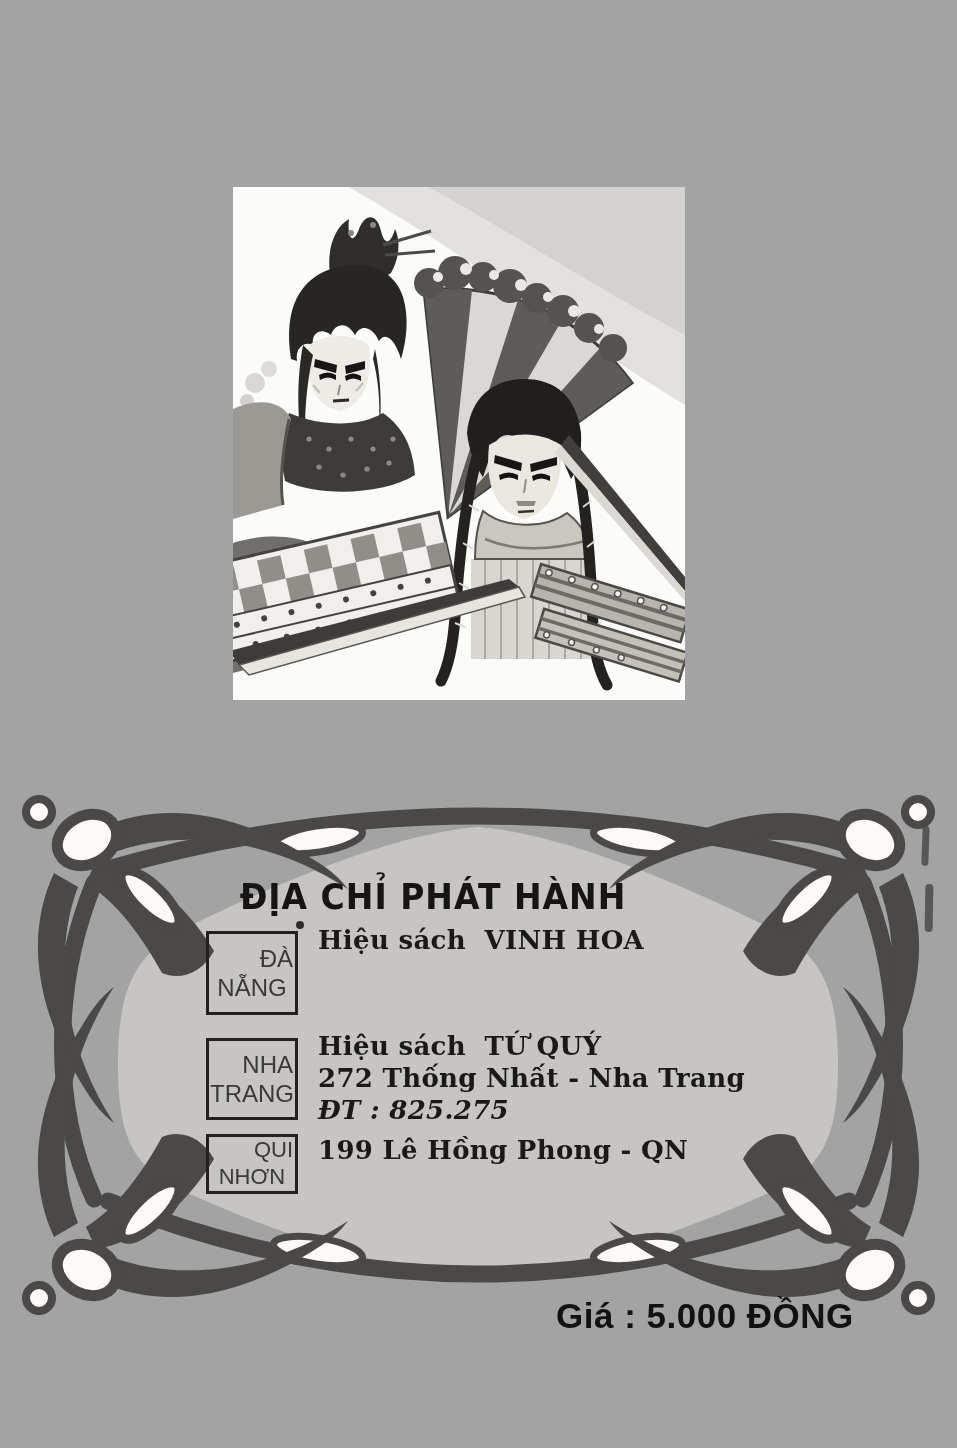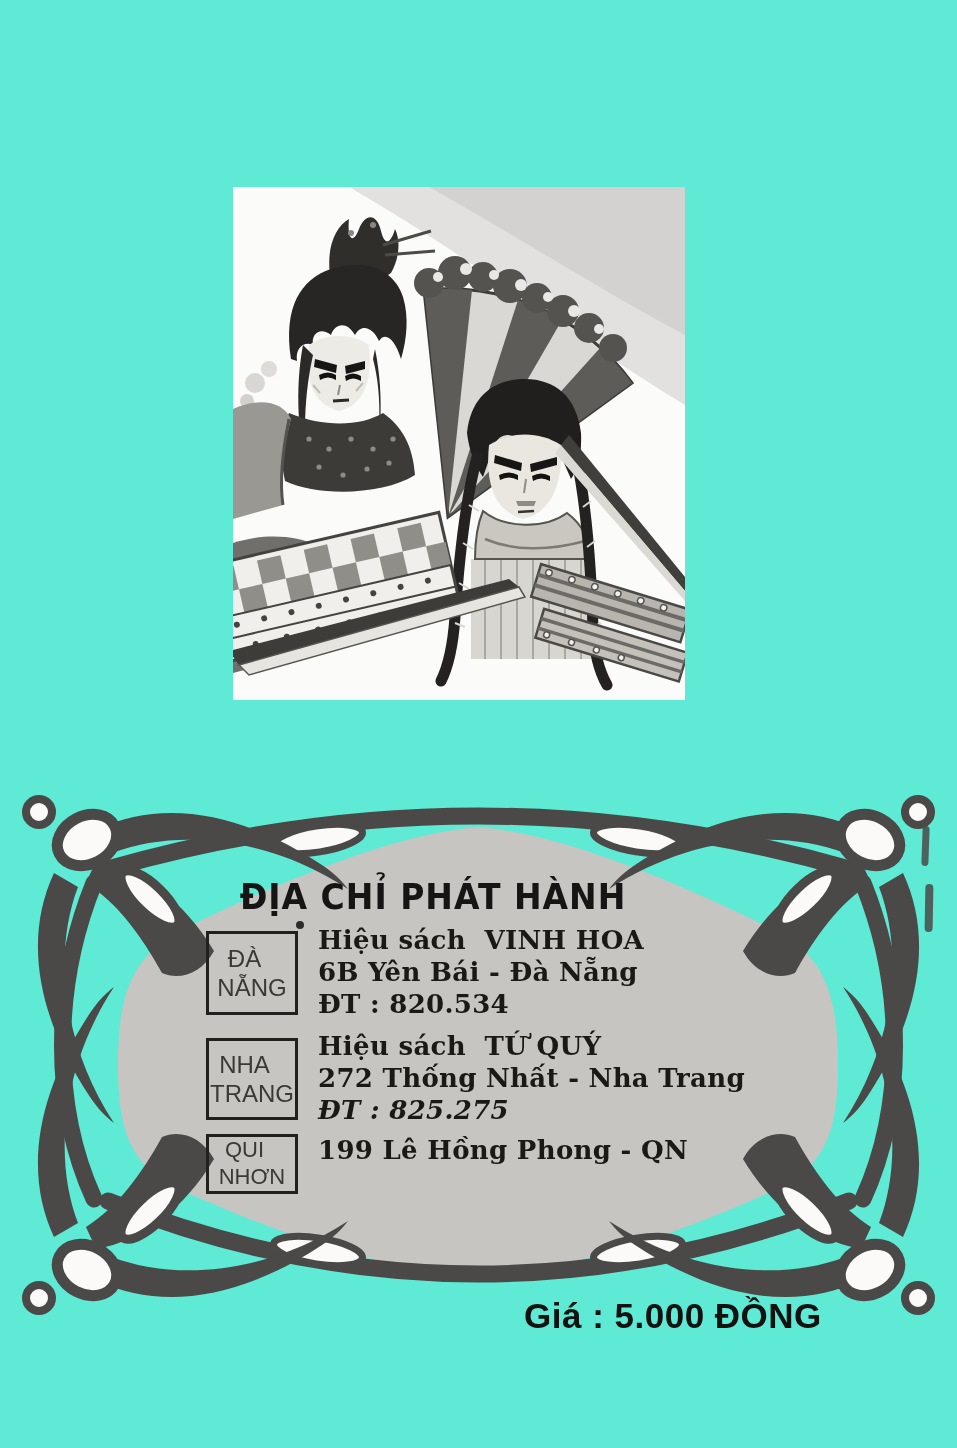--- a/index.html
+++ b/index.html
@@ -1,18 +1,18 @@
 <!DOCTYPE html>
 <html><head>
 <meta charset="utf-8">
 <style>
   html,body{margin:0;padding:0;background:#e9e8e6;}
   .page{
     position:relative; width:957px; height:1448px; margin:0 auto;
-    background:#5eead4; overflow:hidden;
+    background:#a3a3a3; overflow:hidden;
     font-family:"DejaVu Serif", serif; color:#191815;
   }
   .abs{position:absolute;}
   
   .artwork{left:233px; top:187px; width:452px; height:513px;}
   
   .frame{left:0; top:775px; width:957px; height:560px;}
   
   .panel-title{
     left:233px; top:876px; width:400px; text-align:center;
@@ -21,33 +21,33 @@
     transform:scaleY(1.08); transform-origin:top center;
   }
   
   .region-box{
     position:absolute; left:206px; width:92px; box-sizing:border-box;
     border:3px solid #21201e; text-align:center;
     font-family:"Liberation Sans","DejaVu Sans",sans-serif;
     color:#3a3936; display:flex; flex-direction:column; justify-content:center;
     line-height:1.22;
   }
-  .region-box .l1{text-align:center; padding-right:15px;}
+  .region-box .l1{text-align:right; padding-right:2px;}
   .region-box .l2{text-align:center;}
   .box-1{top:931px; height:84px; font-size:24px;}
   .box-2{top:1038px; height:82px; font-size:24px;}
   .box-3{top:1134px; height:60px; font-size:22px;}
   
   .det-line{
     position:absolute; left:318px; font-weight:bold; font-size:26px;
     color:#1a1915; white-space:pre-wrap; letter-spacing:0.3px;
   }
   
   .price{
-    left:524px; top:1296px;
+    left:556px; top:1296px;
     font-family:"Liberation Sans","DejaVu Sans",sans-serif; font-weight:bold;
     font-size:35px; letter-spacing:0.5px; color:#131211;
   }
   
   .artifact{position:absolute; background:#4b4a48; border-radius:4px; opacity:.85;}
   .artifact-1{left:922px; top:826px; width:7px; height:40px; transform:rotate(2deg);}
   .artifact-2{left:925px; top:884px; width:8px; height:48px; transform:rotate(1deg);}
   .speck{position:absolute; background:#2d2c2a; border-radius:50%;}
   .speck-1{left:296px; top:921px; width:8px; height:8px;}
 </style>
@@ -248,22 +248,20 @@
     <use href="#cornerOrn" xlink:href="#cornerOrn" transform="translate(957,560) scale(-1,-1)"></use>
   </svg>
 
   <div class="abs panel-title">ĐỊA CHỈ PHÁT HÀNH</div>
 
   <div class="region-box box-1">
     <div class="l1">ĐÀ</div>
     <div class="l2">NẴNG</div>
   </div>
   <div class="det-line" style="top:925px;">Hiệu sách  VINH HOA</div>
-  <div class="det-line" style="top:957px;">6B Yên Bái - Đà Nẵng</div>
-  <div class="det-line" style="top:989px;">ĐT : 820.534</div>
 
   <div class="region-box box-2">
     <div class="l1">NHA</div>
     <div class="l2">TRANG</div>
   </div>
   <div class="det-line" style="top:1031px;">Hiệu sách  TỨ QUÝ</div>
   <div class="det-line" style="top:1063px;">272 Thống Nhất - Nha Trang</div>
   <div class="det-line" style="top:1095px;font-style:italic;">ĐT : 825.275</div>
 
   <div class="region-box box-3">

